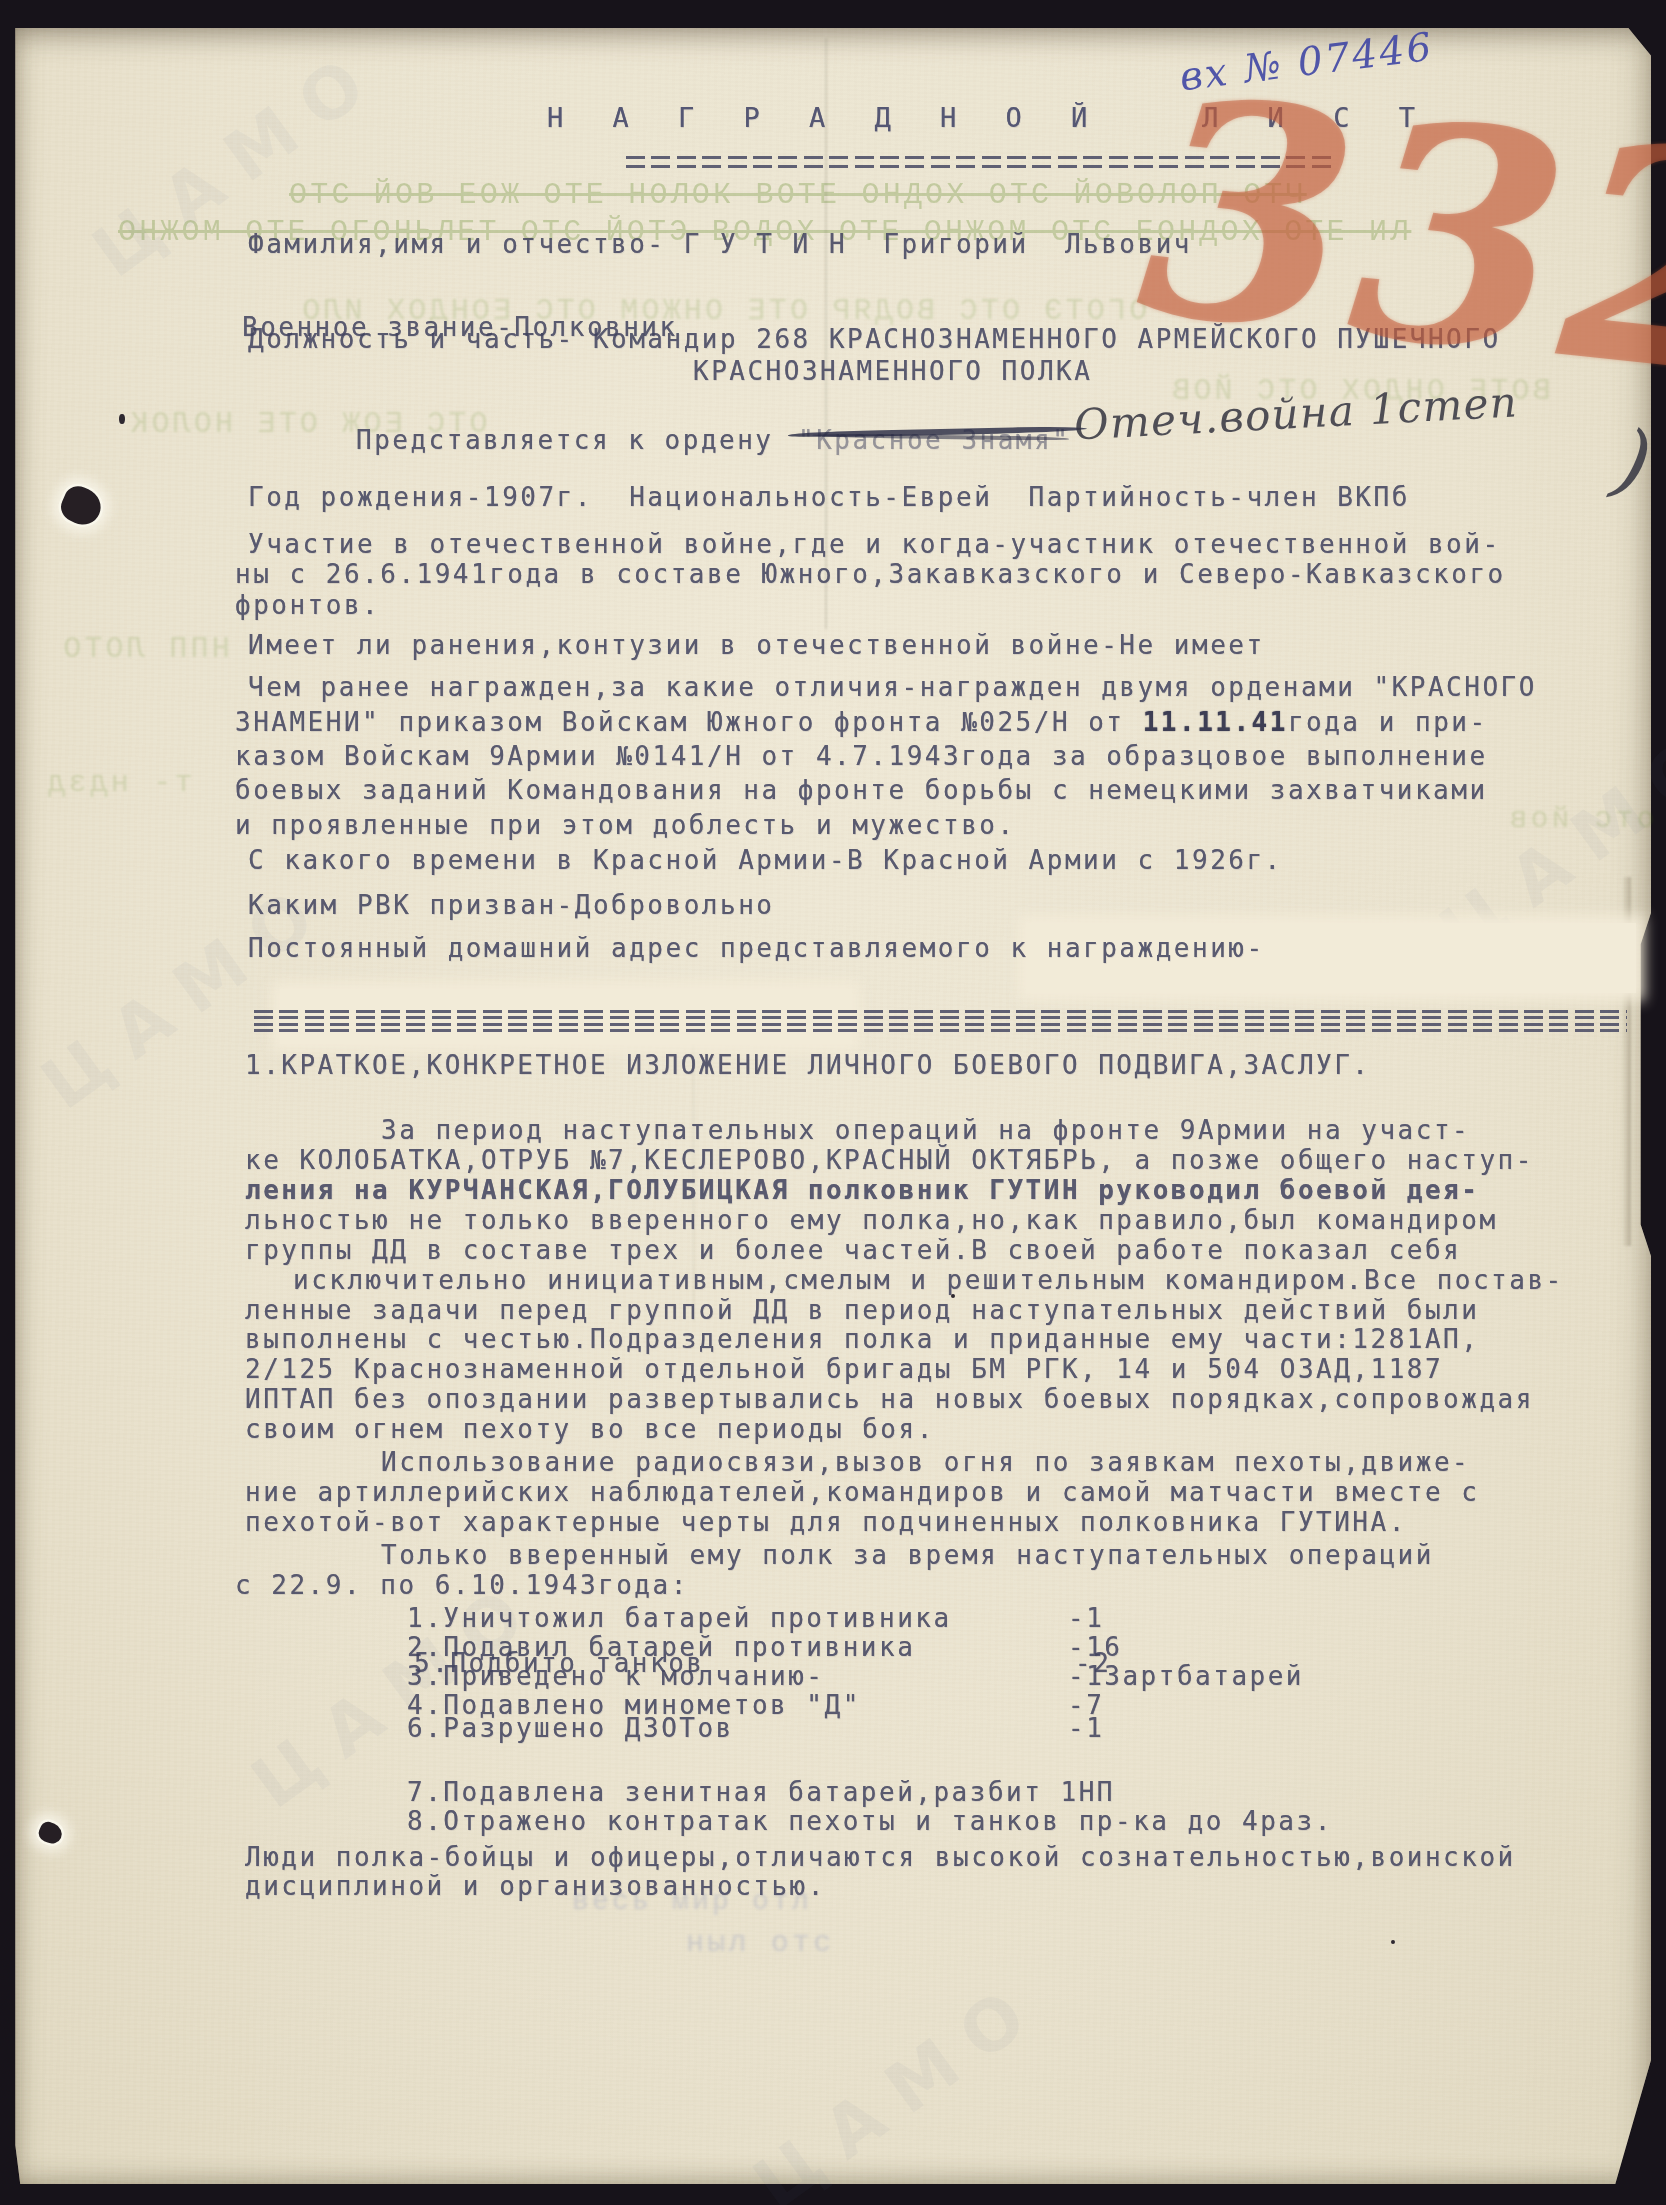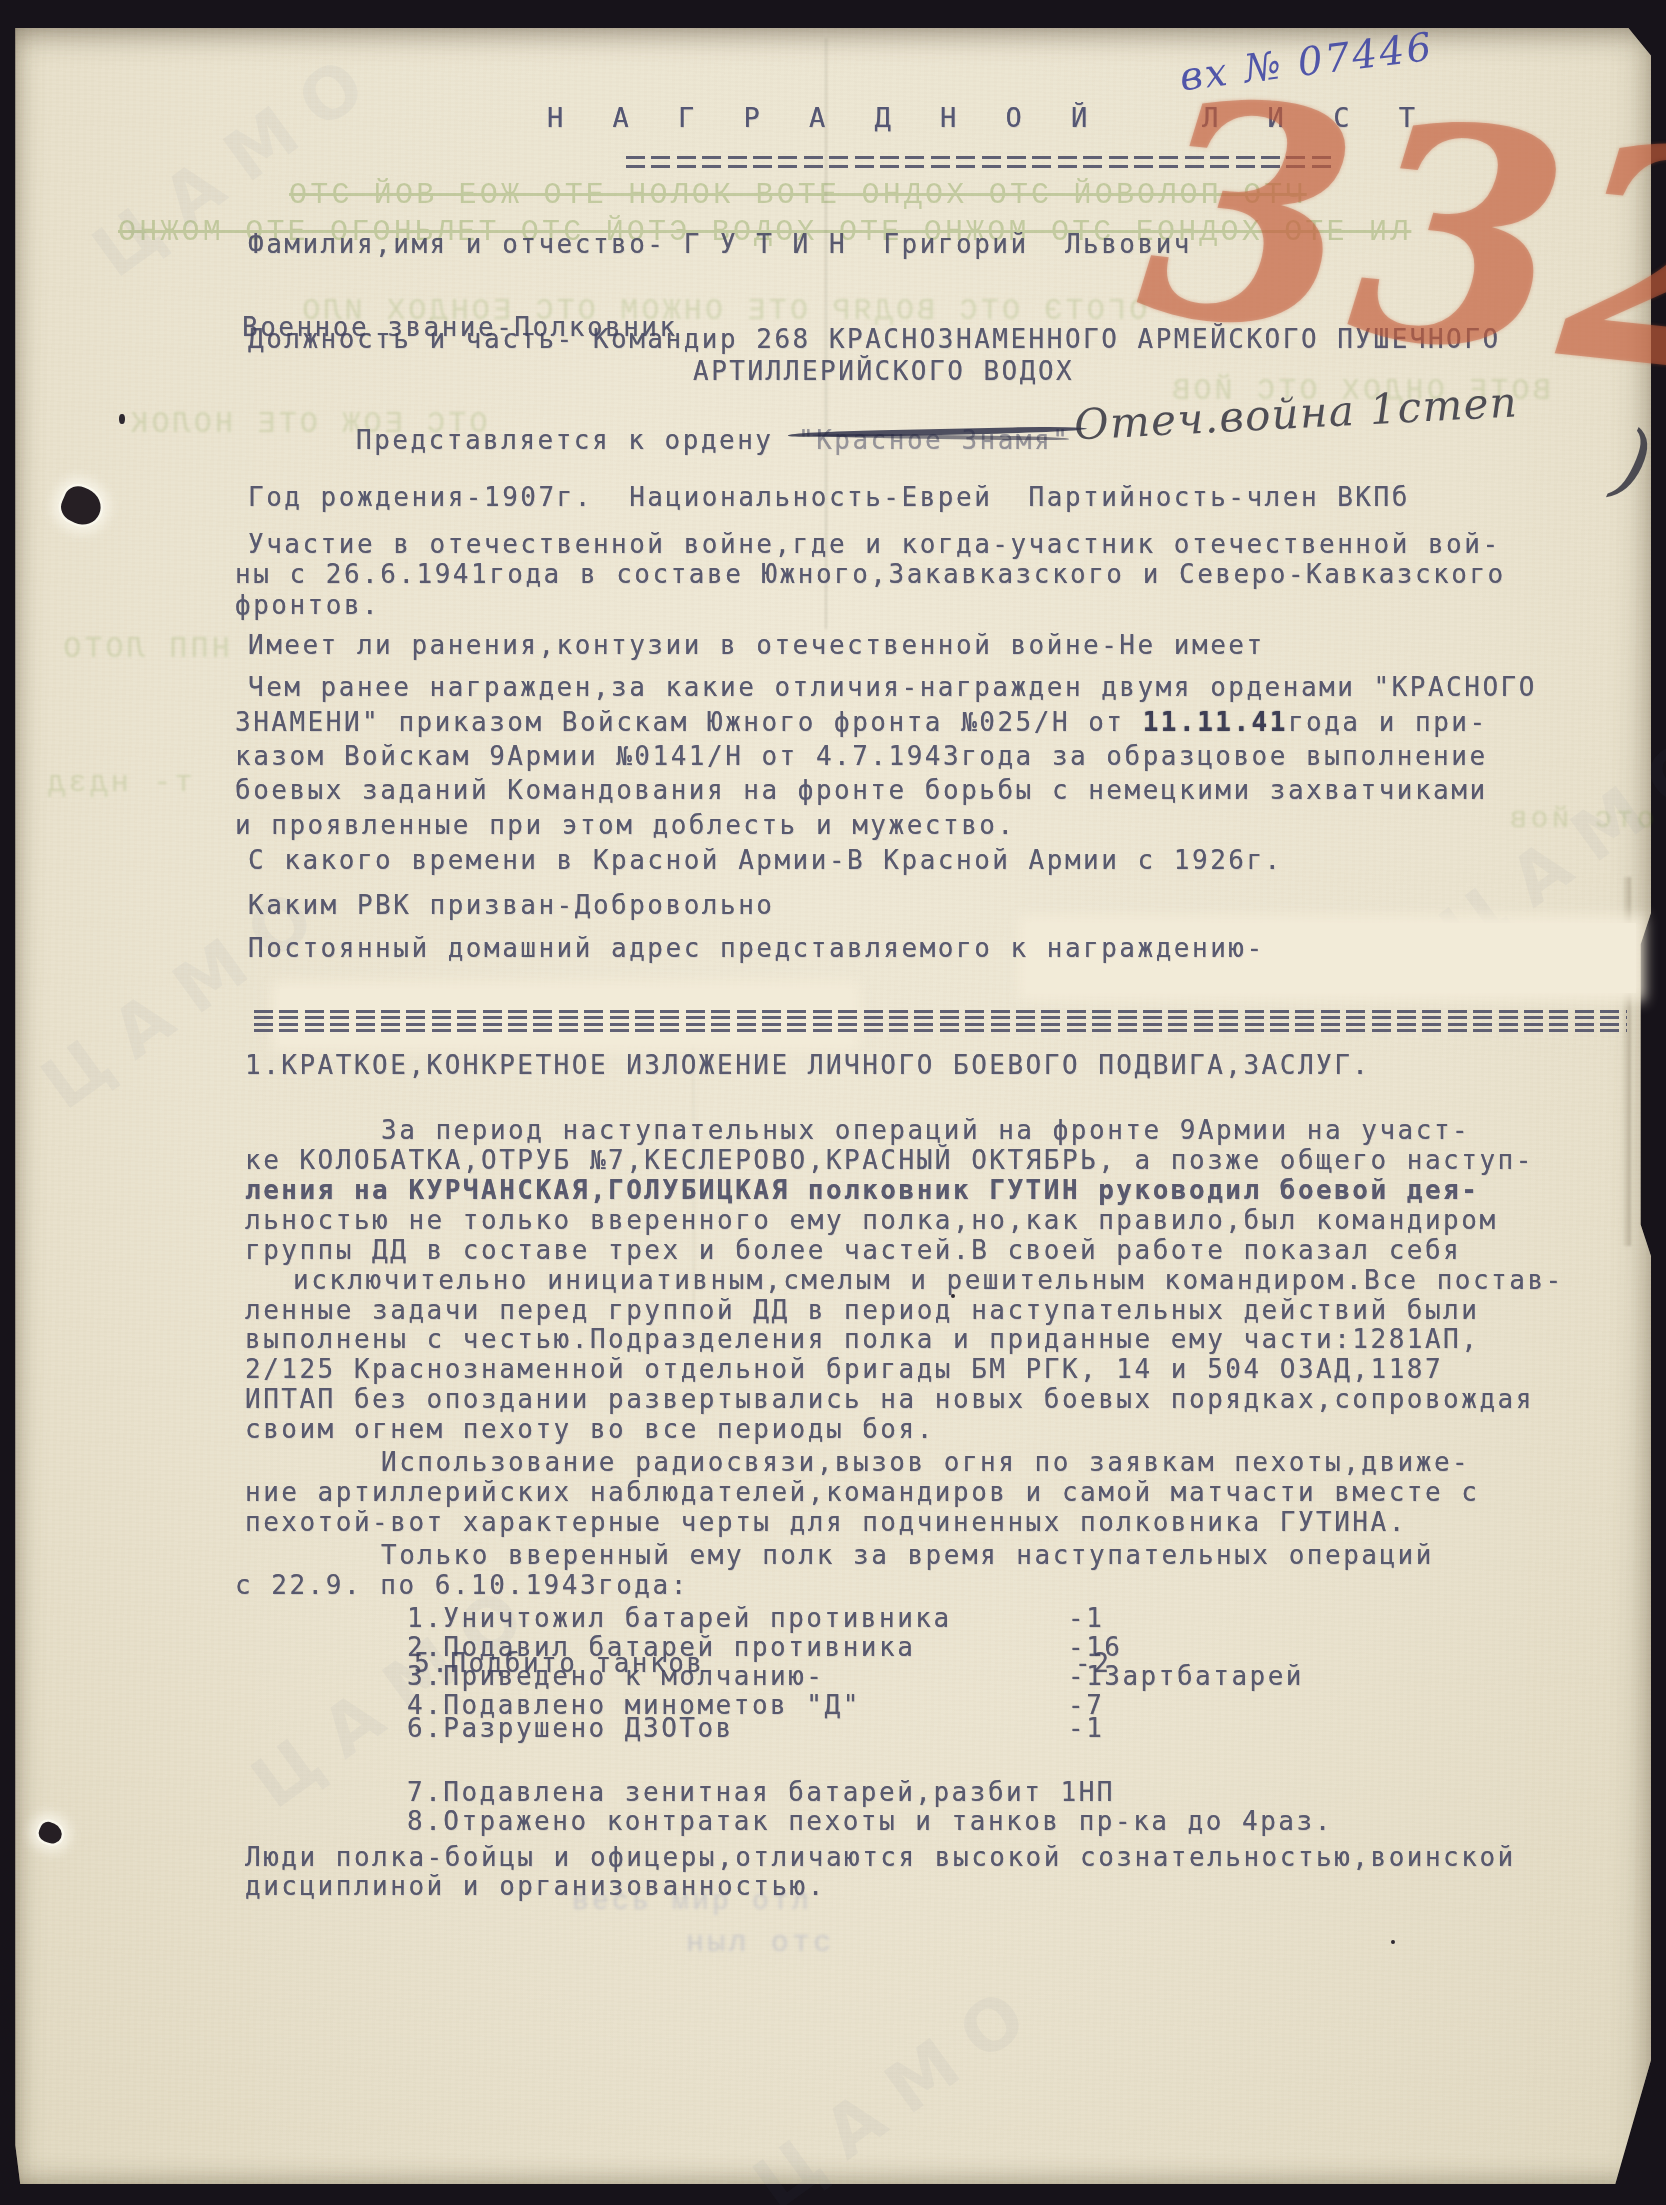--- a/index.html
+++ b/index.html
@@ -82,21 +82,21 @@
 
 <div class="rednum" style="left:1144px;top:89px;">332</div>
 
 <div class="tw title" style="left:547px;top:102px;">Н А Г Р А Д Н О Й   Л И С Т</div>
 <div class="dashline" style="left:626px;top:156px;width:705px;"></div>
 <div class="dashline" style="left:626px;top:165px;width:705px;"></div>
 
 <div class="tw" style="left:248px;top:229px;">Фамилия,имя и отчество- Г У Т И Н  Григорий  Львович</div>
 <div class="tw" style="left:242px;top:276px;margin-top:36px;">Военное звание-Полковник</div>
 <div class="tw" style="left:248px;top:324px;">Должность и часть- Командир 268 КРАСНОЗНАМЕННОГО АРМЕЙСКОГО ПУШЕЧНОГО</div>
-<div class="tw" style="left:693px;top:356px;">АРТИЛЛЕРИЙСКОГО ВОДОХ</div>
+<div class="tw" style="left:693px;top:356px;">КРАСНОЗНАМЕННОГО ПОЛКА</div>
 
 <div class="tw" style="left:356px;top:425px;">Представляется к ордену</div>
 <div class="tw dim" style="left:798px;top:425px;">"Красное Знамя"</div>
 <div class="scribble" style="left:788px;top:425px;width:299px;height:19px;"></div>
 <div class="hand-pencil" style="left:1074px;top:389px;">Отеч.война 1степ</div>
 <div class="hand-pencil" style="left:1617px;top:413px;font-size:83px;transform:rotate(14deg);">)</div>
 
 <div class="tw" style="left:248px;top:482px;">Год рождения-1907г.  Национальность-Еврей  Партийность-член ВКПб</div>
 
 <div class="tw" style="left:248px;top:529px;">Участие в отечественной войне,где и когда-участник отечественной вой-</div>

